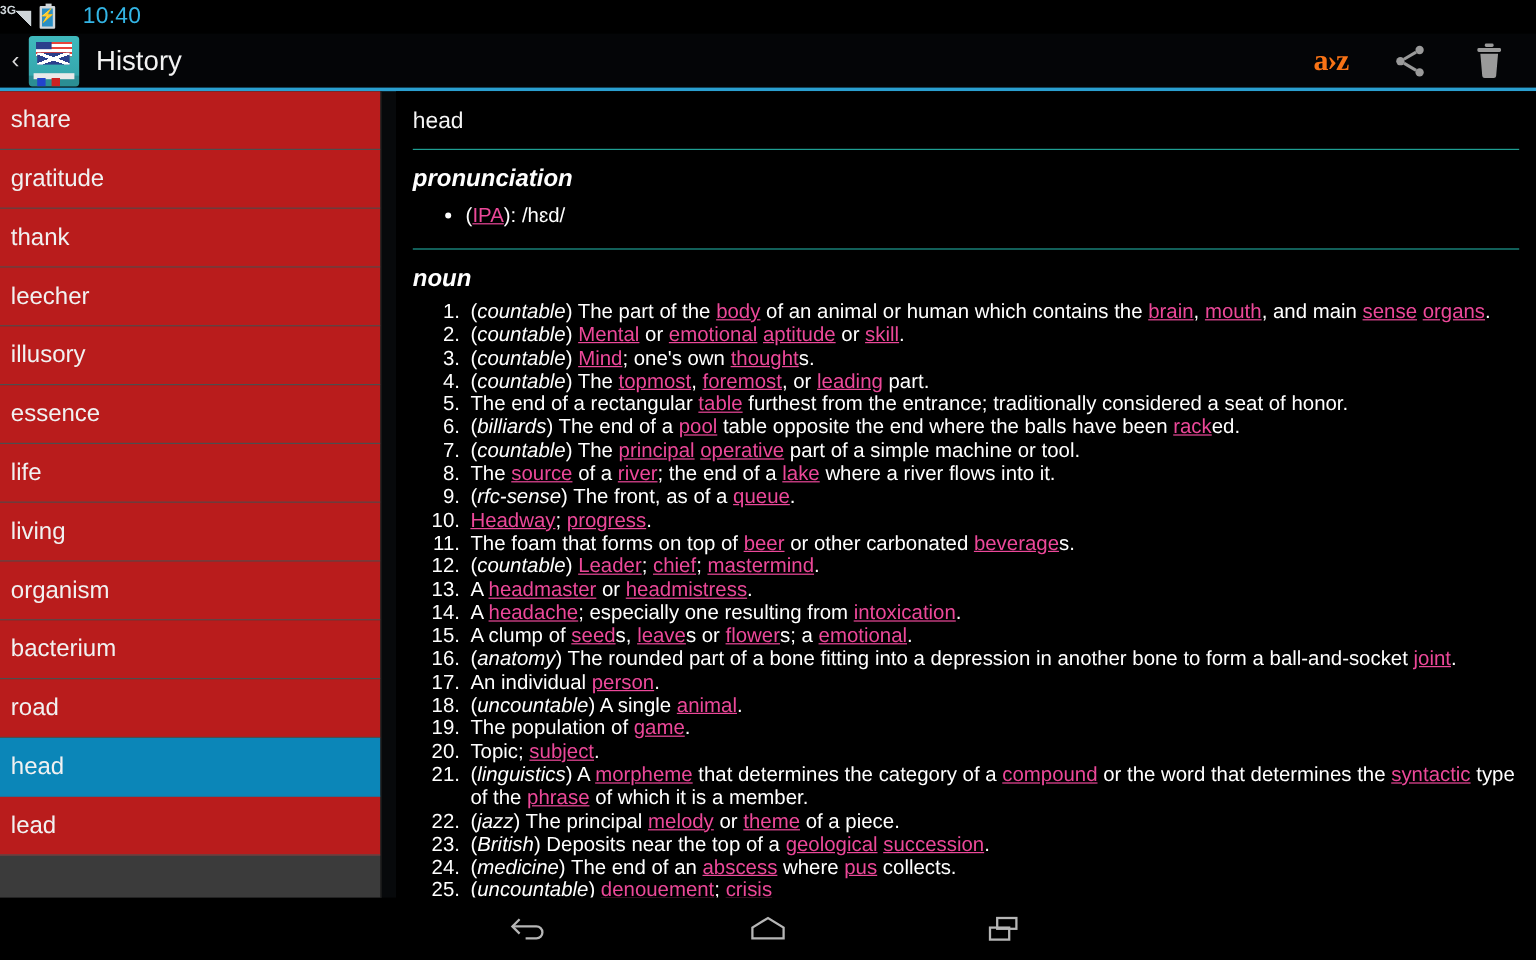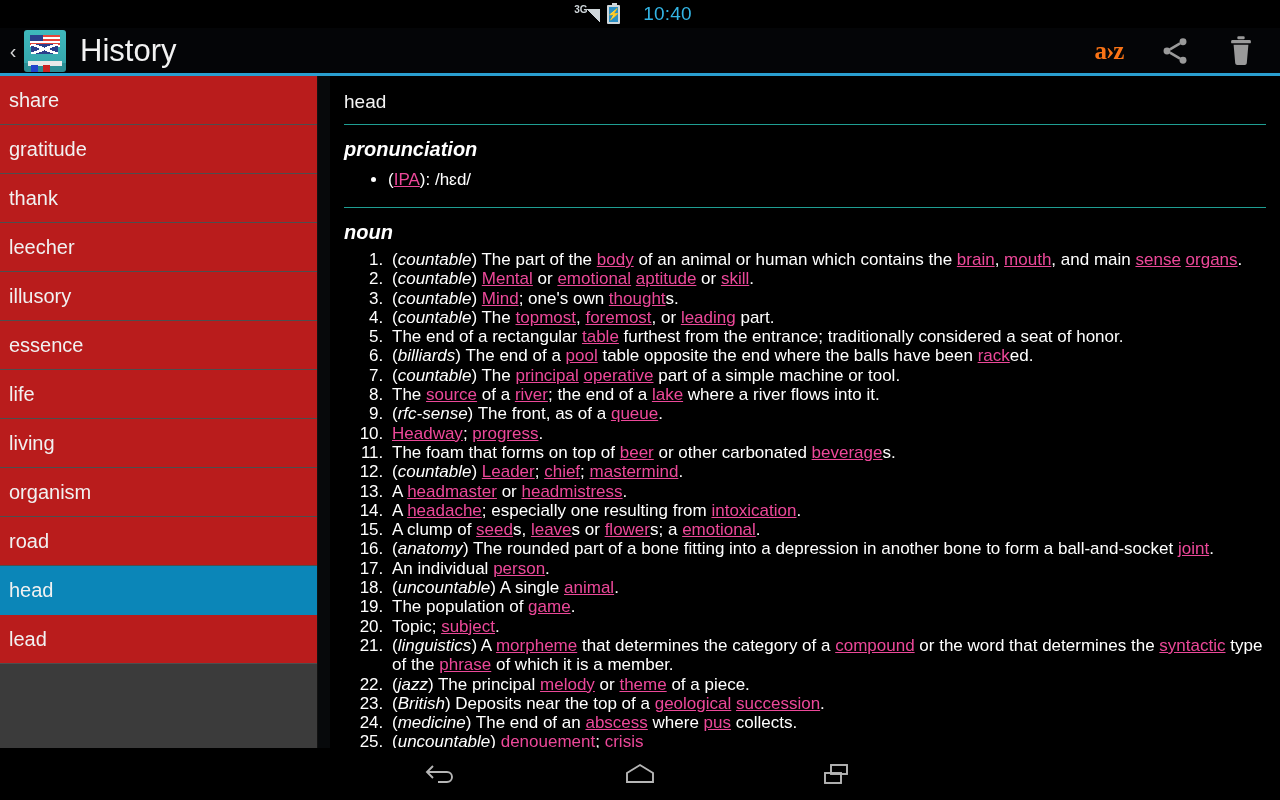--- a/index.html
+++ b/index.html
@@ -6,21 +6,21 @@
   html, body {
     width: 1280px; height: 800px;
     background: #000; overflow: hidden;
     font-family: "Liberation Sans", sans-serif;
     -webkit-font-smoothing: antialiased;
   }
 
   
   #status-bar {
     height: 28px; background: #000;
-    display: flex; align-items: center; justify-content: center;
+    display: flex; align-items: center; justify-content: flex-start;
     padding-right: 14px; gap: 7px;
   }
   .sb-signal { position: relative; width: 26px; height: 18px; display:flex; align-items:flex-end; }
   .sb-signal .g3 { position:absolute; left:0; top:0; font-size:10px; color:#cfd6da; line-height:10px; font-weight:bold;}
   .sb-signal .bars { position:absolute; right:0; bottom:1px; width:13px; height:13px;
      background: linear-gradient(to top right, transparent 49.5%, #cfd6da 50%); }
   .sb-batt {
     width: 13px; height: 19px; border: 2px solid #cfd6da; border-radius: 1px;
     position: relative; background:#2a8fc4; display:flex; align-items:center; justify-content:center;
   }
@@ -49,21 +49,21 @@
   #app-icon .flag-us .canton { position:absolute; left:0; top:0; width:13px; height:6px; background:#2b3f8c; }
   #app-icon .flag-uk {
     position:absolute; left:1px; top:9px; width:27px; height:10px; background:#2b3f8c;
     background-image:
       linear-gradient(to bottom right, transparent 43%, #fff 43%, #fff 57%, transparent 57%),
       linear-gradient(to bottom left,  transparent 43%, #fff 43%, #fff 57%, transparent 57%);
   }
   #app-icon .pages { position:absolute; left:4px; bottom:6px; width:34px; height:5px; background:#e9e9e9; }
   #app-icon .bm-blue { position:absolute; left:7px; bottom:0px; width:7px; height:7px; background:#2244cc; }
   #app-icon .bm-red  { position:absolute; left:19px; bottom:0px; width:7px; height:7px; background:#cc2222; }
-  #ab-title { color: #f2f2f2; font-size: 31px; font-weight: 400; }
+  #ab-title { color: #f2f2f2; font-size: 23px; font-weight: 400; }
   #ab-actions { margin-left: auto; display:flex; align-items:center; gap: 0px; padding-right: 6px; }
   .ab-btn { width: 66px; height: 48px; display:flex; align-items:center; justify-content:center; }
   .ab-btn svg { display:block; }
   #sort-icon-text { color:#f97316; font-size: 25px; font-weight:700; letter-spacing:-1px; font-family:"Liberation Serif", serif;}
 
   
   #content-row { display: flex; height: 672px; background:#000; }
 
   
   #sidebar {
@@ -189,20 +189,23 @@
         <span>essence</span>
       </div>
       <div class="side-item">
         <span>life</span>
       </div>
       <div class="side-item">
         <span>living</span>
       </div>
       <div class="side-item">
         <span>organism</span>
+      </div>
+      <div class="side-item">
+        <span>bacterium</span>
       </div>
       <div class="side-item">
         <span>road</span>
       </div>
       <div class="side-item selected">
         <span>head</span>
       </div>
       <div class="side-item">
         <span>lead</span>
       </div>

